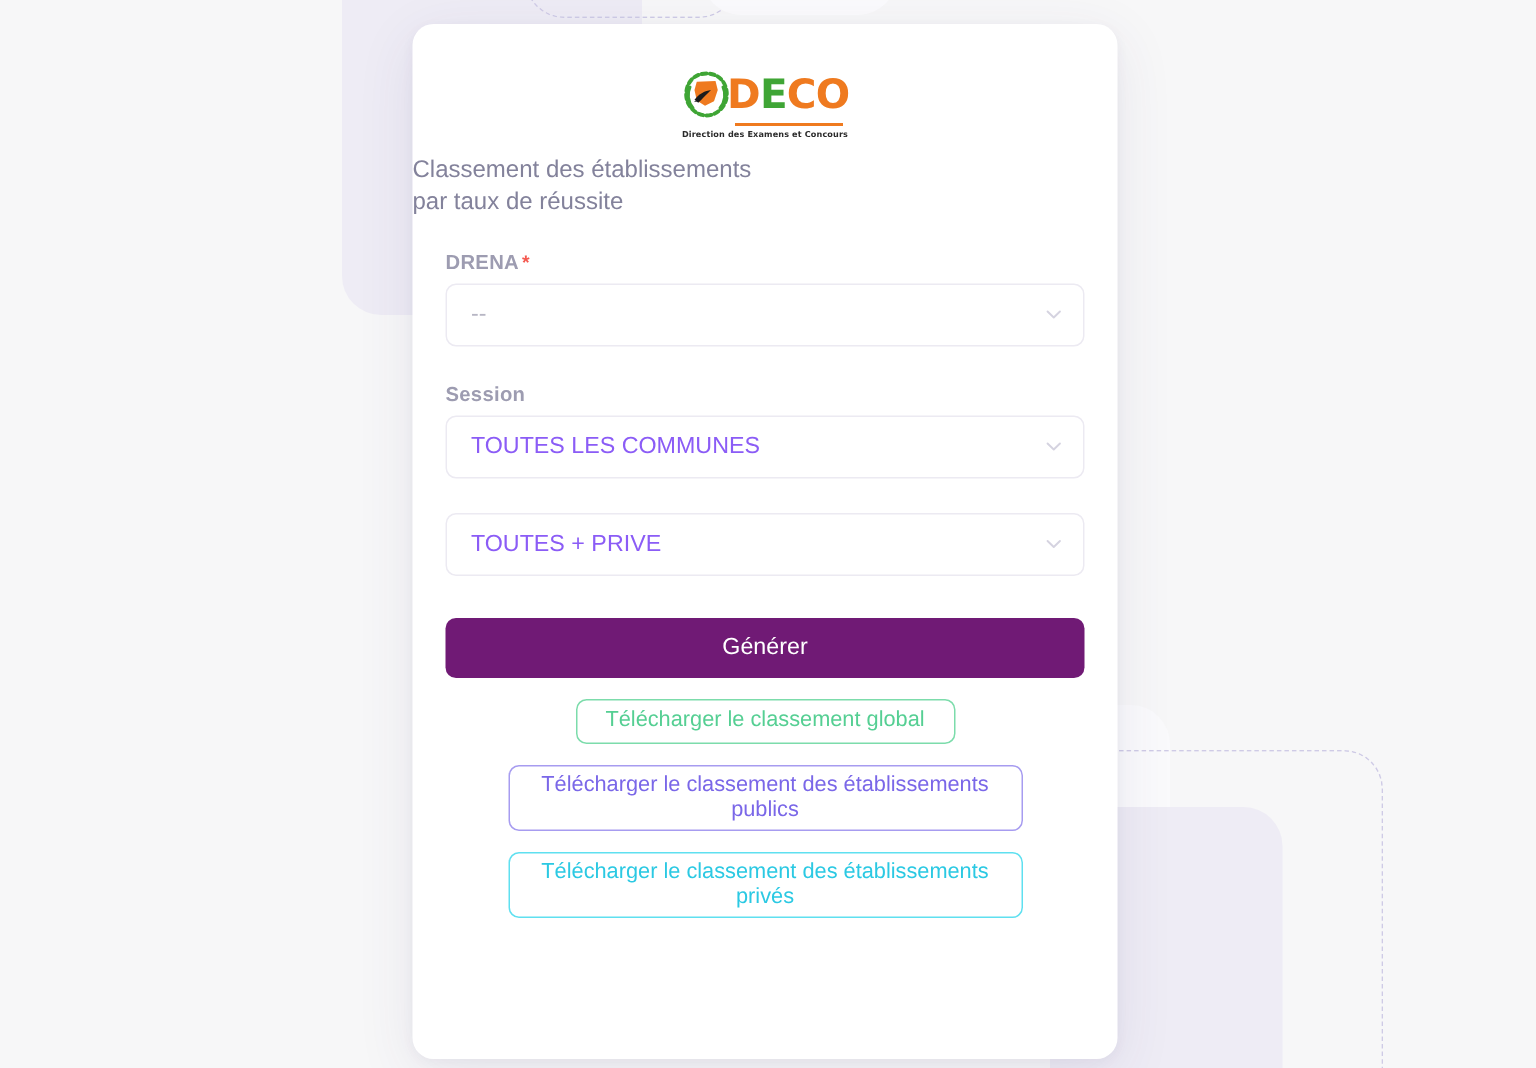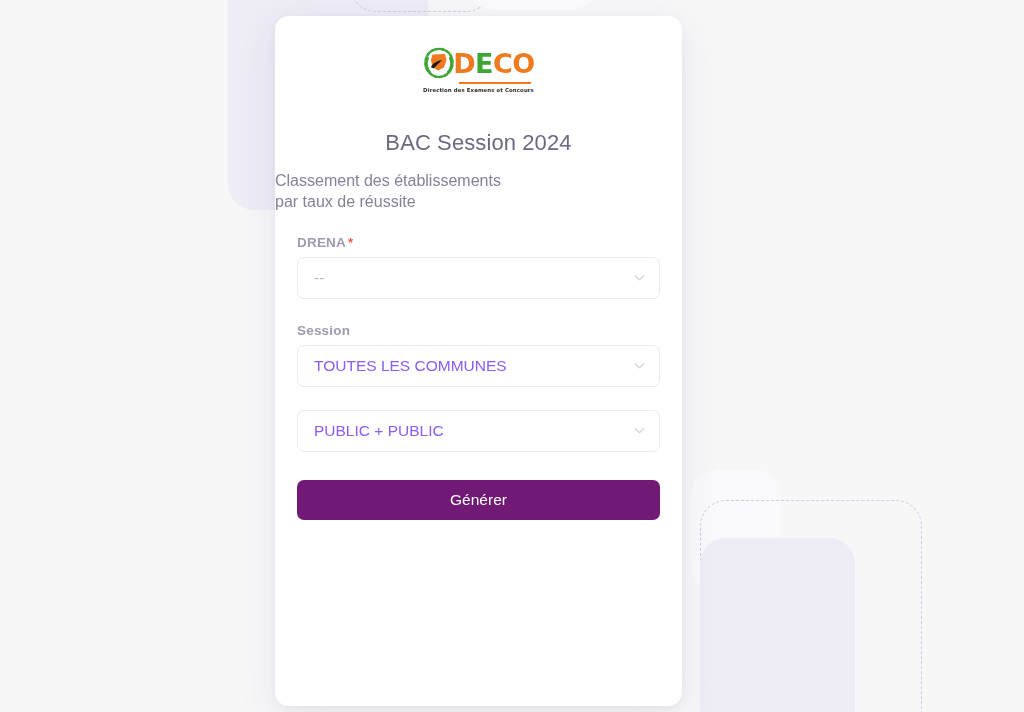--- a/index.html
+++ b/index.html
@@ -70,21 +70,21 @@
     width: 90px;
     height: 120px;
     background: #fafafc;
   }
 
   
   .card {
     position: absolute;
     left: 275px;
     top: 16px;
-    width: 407px;
+    width: 470px;
     height: 690px;
     background: #ffffff;
     border-radius: 14px;
     box-shadow: 0 10px 40px rgba(70, 60, 110, 0.09),
                 0 2px 8px rgba(70, 60, 110, 0.05);
     z-index: 2;
     overflow: hidden;
   }
 
   
@@ -292,21 +292,20 @@
             <path d="M8.5 22 L12.5 19.5 L12 21.5 Z" fill="#1b1b1b"></path>
           </svg>
         </span>
         <span class="logo-word"><span class="o1">D</span><span class="g1">E</span><span class="o1">CO</span></span>
       </div>
       <div class="logo-underline"></div>
       <div class="logo-sub">Direction des Examens et Concours</div>
     </div>
   </div>
 
-  <h1 class="title">BAC Session 2024</h1>
   <div class="subtitle">
     <div>Classement des établissements</div>
     <div>par taux de réussite</div>
   </div>
 
   <div class="form">
 
     <div class="field">
       <div class="field-label"><span>DRENA</span><span class="req">*</span></div>
       <div class="select">
@@ -330,26 +329,31 @@
               <path d="M1.5 4 L6 8.4 L10.5 4" fill="none" stroke="#d5d3e0" stroke-width="1.4" stroke-linecap="round" stroke-linejoin="round"></path>
             </svg>
         </span>
       </div>
     </div>
 
     <div class="gap-b"></div>
 
     <div class="field">
       <div class="select">
-        <span class="select-value">PUBLIC + PUBLIC</span>
+        <span class="select-value">TOUTES + PRIVE</span>
         <span class="chev">
           <svg width="11" height="11" viewBox="0 0 12 12">
               <path d="M1.5 4 L6 8.4 L10.5 4" fill="none" stroke="#d5d3e0" stroke-width="1.4" stroke-linecap="round" stroke-linejoin="round"></path>
             </svg>
         </span>
       </div>
     </div>
 
     <button class="btn-primary">Générer</button>
 
+    <div class="dl-stack">
+      <button class="btn-outline btn-green">Télécharger le classement global</button>
+      <button class="btn-outline btn-purple">Télécharger le classement des établissements publics</button>
+      <button class="btn-outline btn-cyan">Télécharger le classement des établissements privés</button>
+    </div>
 
   </div>
 </div>
 
 </body></html>

